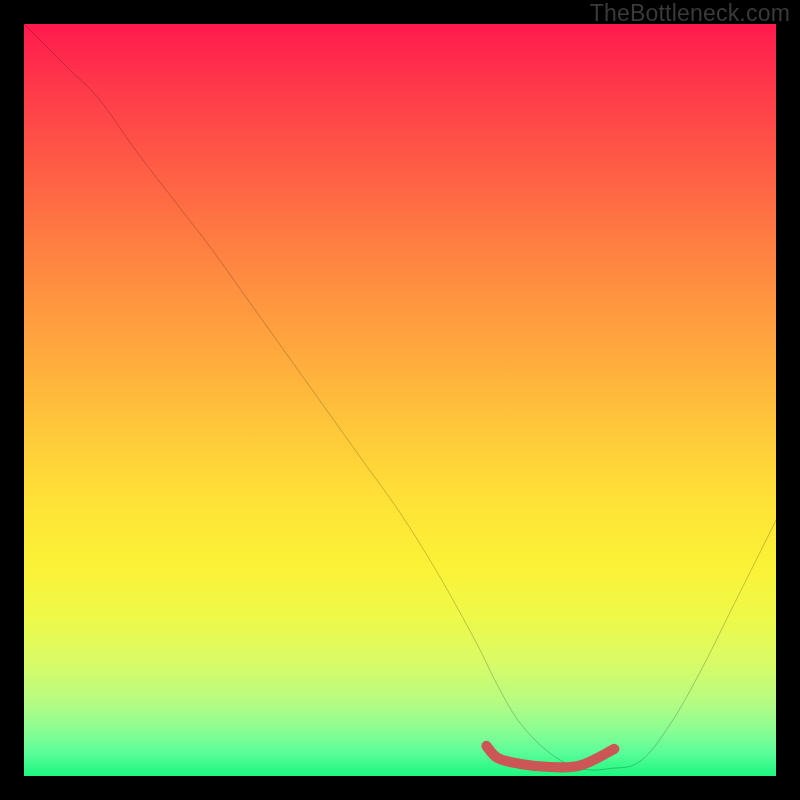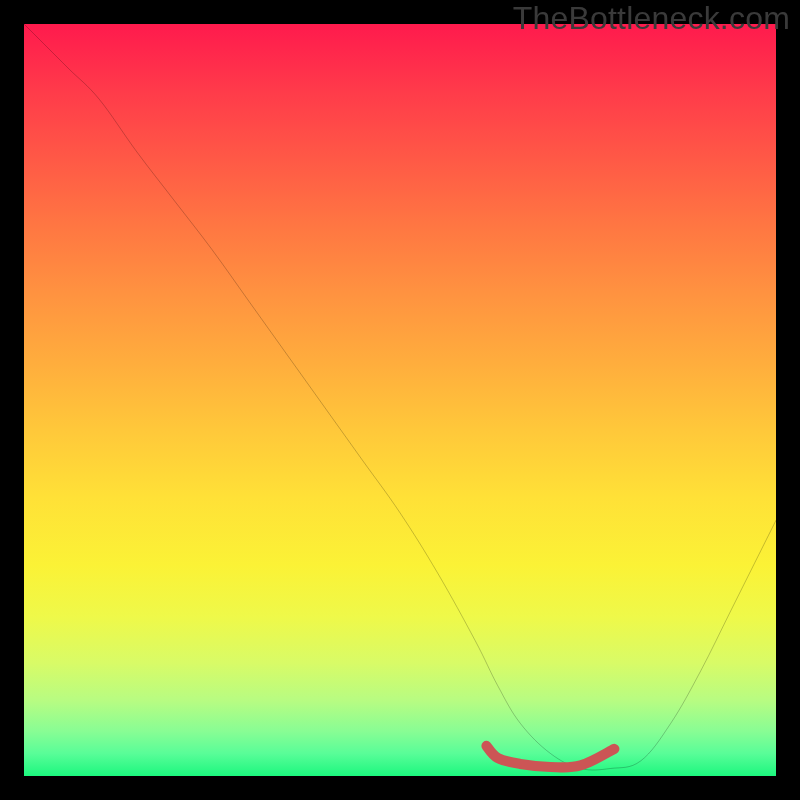--- a/index.html
+++ b/index.html
@@ -55,21 +55,21 @@
   .marker {
     position: absolute;
     inset: 0;
     pointer-events: none;
   }
   .watermark {
     position: absolute;
     top: 0px;
     right: 10px;
     color: #3a3a3a;
-    font-size: 32px;
+    font-size: 23px;
     font-weight: 500;
     letter-spacing: 0.2px;
   }
 </style>
 </head>
 <body>
 
 <div class="frame">
   <div class="plot">
     <div class="gradient"></div>

